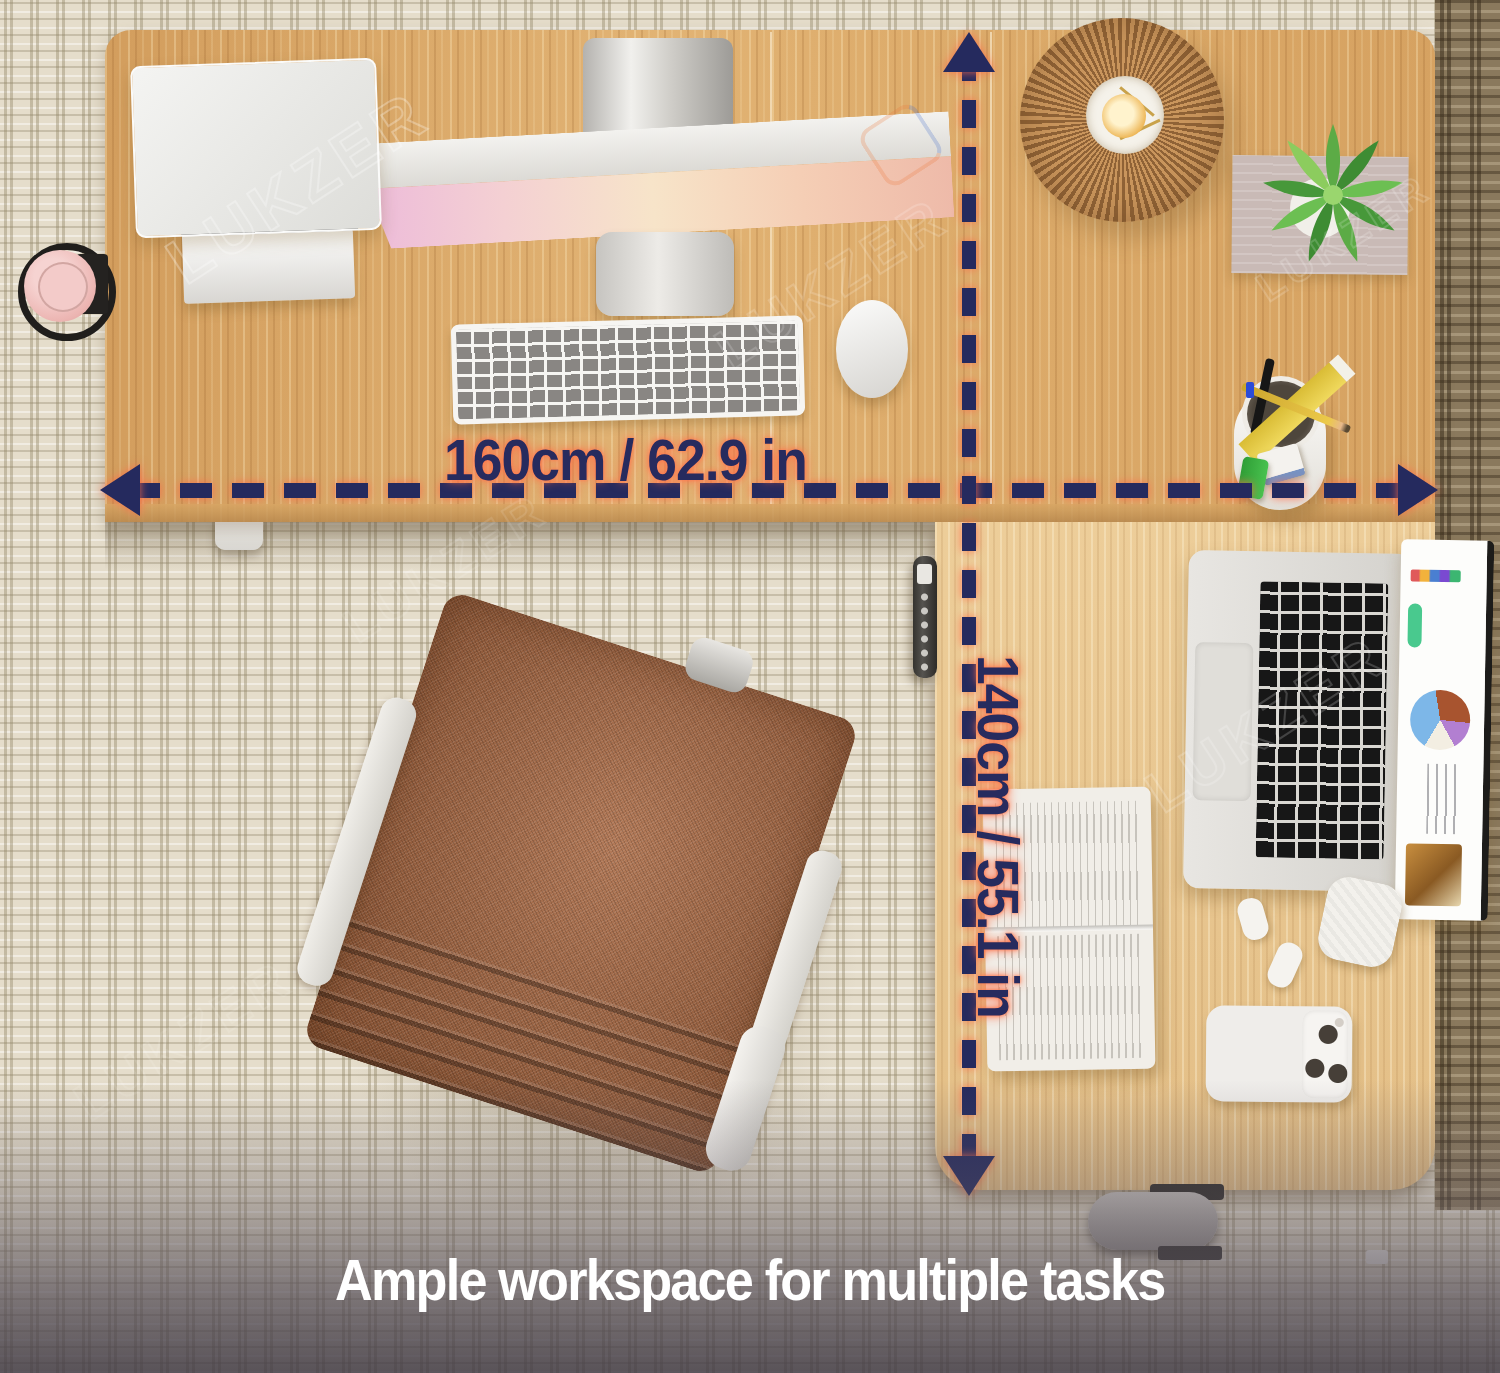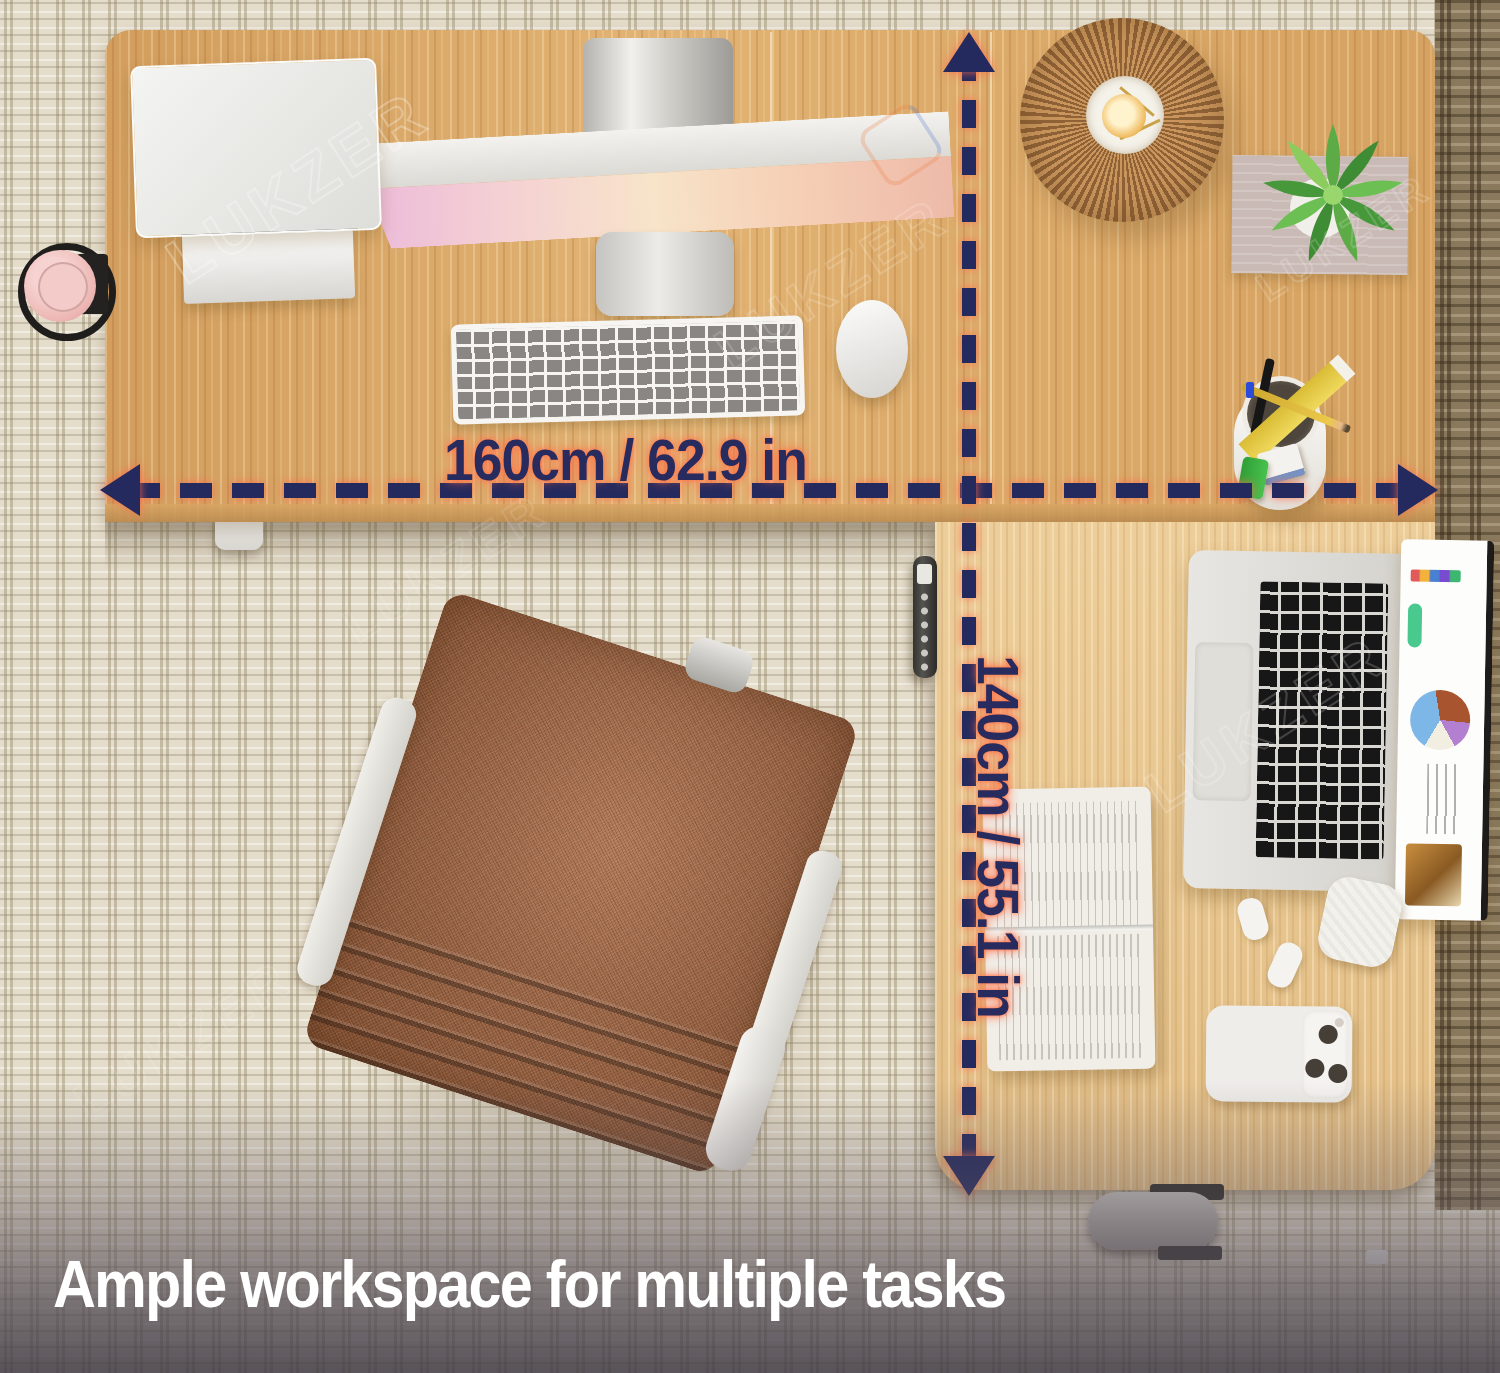--- a/index.html
+++ b/index.html
@@ -276,22 +276,22 @@
     text-shadow:0 0 12px rgba(255,110,70,.95),0 0 5px rgba(255,130,90,.9),
       0 0 2px rgba(255,130,90,.8);}
   .dim-h{left:444px;top:426px;transform:scaleX(.92);transform-origin:left center;}
   .dim-v{left:1032px;top:655px;transform:rotate(90deg) scaleX(.92);
     transform-origin:0 0;}
 
   
   .bottom-fade{left:0;top:1080px;width:1500px;height:293px;
     background:linear-gradient(180deg, rgba(70,62,70,0) 0%, rgba(96,88,96,.40) 42%,
       rgba(86,79,88,.72) 72%, rgba(62,56,66,.84) 100%);z-index:10;}
-  .caption{left:0;top:1246px;width:1500px;text-align:left;color:#ffffff;
-    font-weight:bold;font-size:66px;letter-spacing:-2px;white-space:nowrap;z-index:11;}
+  .caption{left:0;top:1246px;width:1500px;text-align:center;color:#ffffff;
+    font-weight:bold;font-size:58px;letter-spacing:-2px;white-space:nowrap;z-index:11;}
   .caption span{display:inline-block;transform:scaleX(.90);transform-origin:center;}
 </style>
 </head>
 <body>
 
 <div class="stage">
 
   <div class="abs carpet"></div>
   <div class="abs carpet-dark"></div>
 

